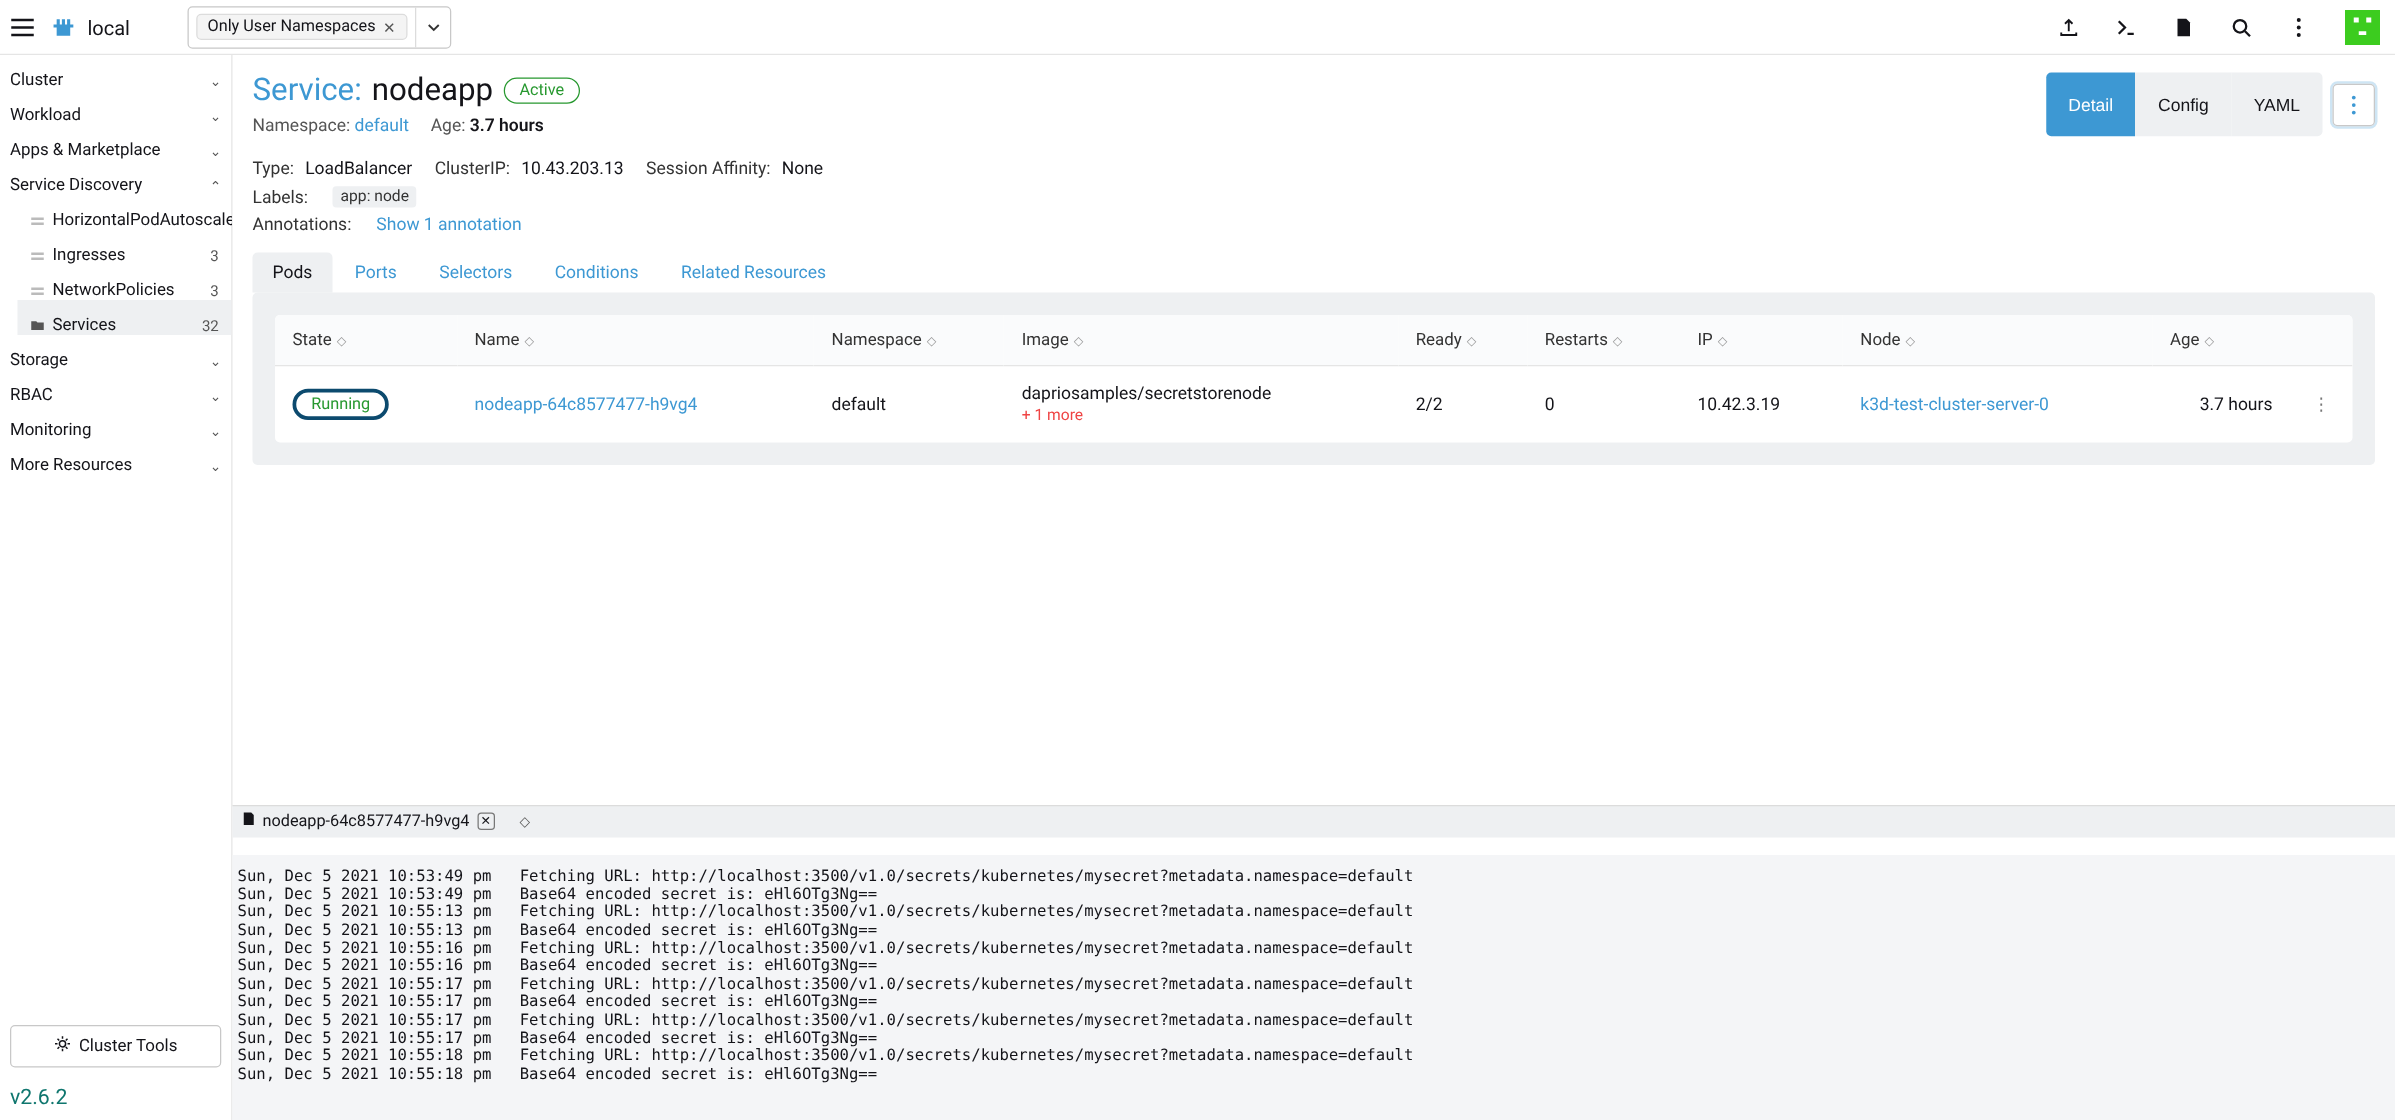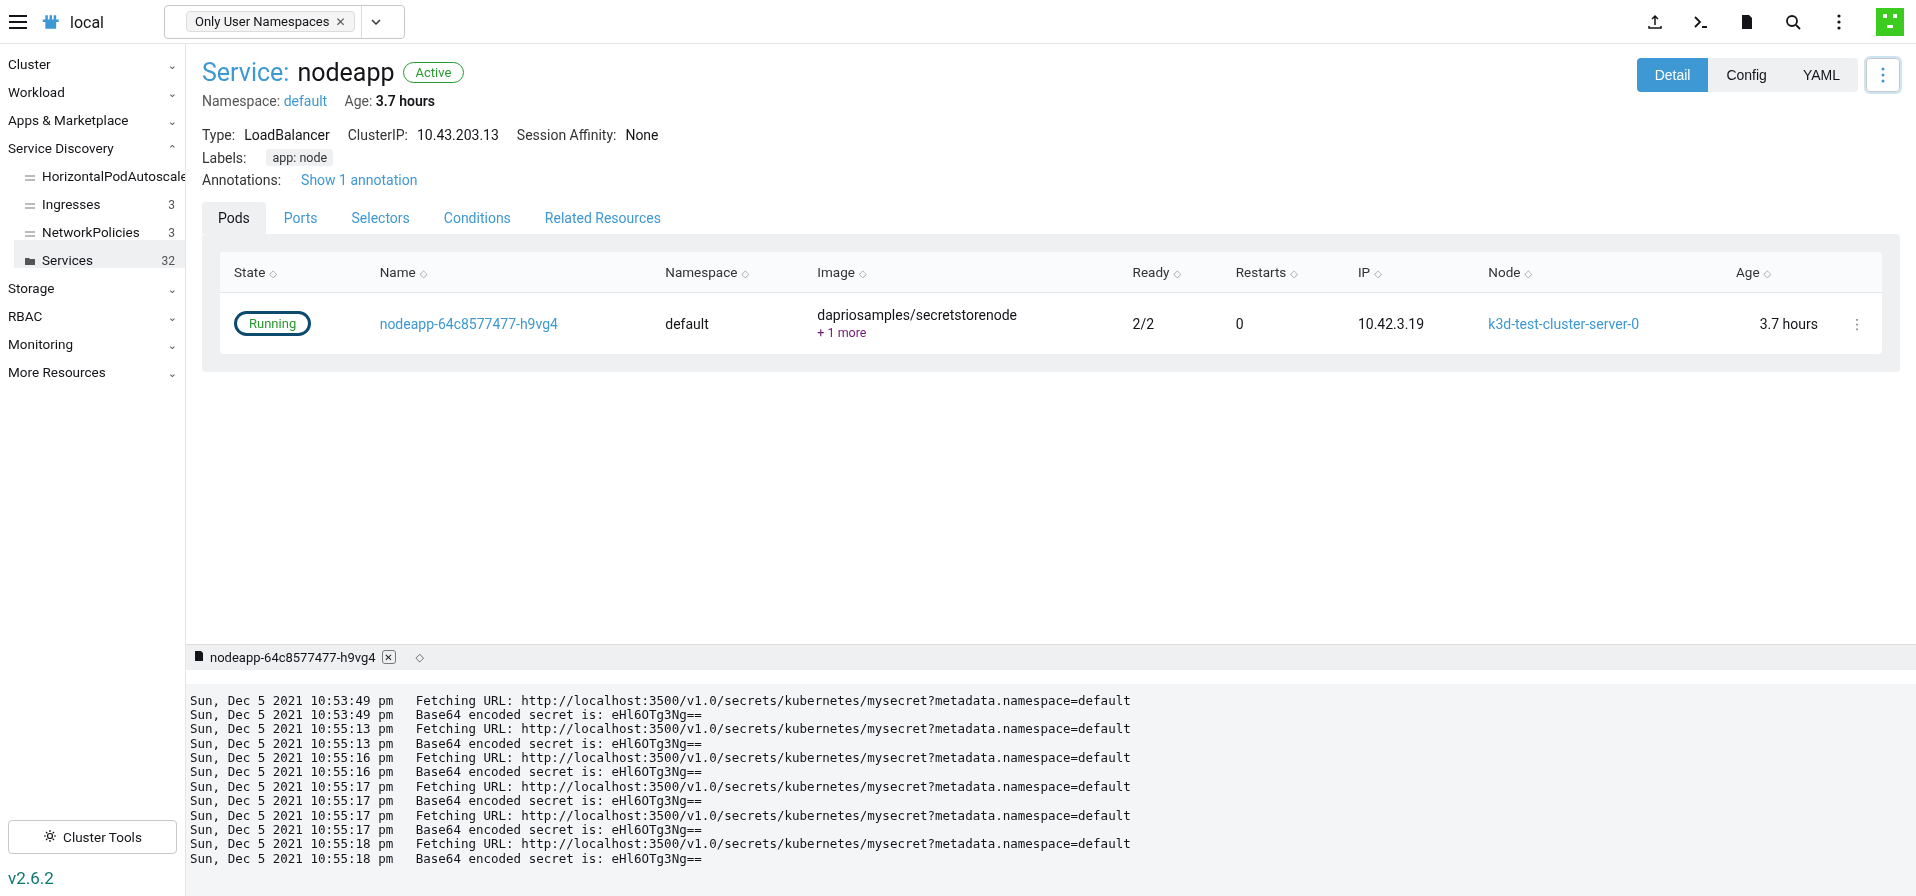--- a/index.html
+++ b/index.html
@@ -5,21 +5,21 @@
   * { box-sizing: border-box; margin: 0; padding: 0; }
   html, body { height: 100%; font-family: -apple-system, BlinkMacSystemFont, "Segoe UI", Roboto, sans-serif; font-size: 14px; color: #141419; }
   body { display: flex; flex-direction: column; overflow: hidden; }
   
   .topbar { height: 44px; border-bottom: 1px solid #e5e5e5; display: flex; align-items: center; padding: 0 8px; background: #fff; }
   .hamburger { width: 20px; height: 20px; display: flex; flex-direction: column; justify-content: space-between; padding: 3px 1px; cursor: pointer; }
   .hamburger span { height: 2px; background: #141419; }
   .logo { margin-left: 14px; display: flex; align-items: flex-end; gap: 8px; }
   .logo-icon svg { display: block; }
   .logo-text { font-size: 16px; }
-  .ns-filter { margin-left: 60px; display: flex; align-items: center; border: 1px solid #c8c8c8; border-radius: 4px; height: 34px; padding: 0 21px; gap: 6px; }
+  .ns-filter { margin-left: 46px; display: flex; align-items: center; border: 1px solid #c8c8c8; border-radius: 4px; height: 34px; padding: 0 6px; gap: 6px; }
   .ns-chip { background: #f4f4f4; border: 1px solid #dcdcdc; border-radius: 4px; padding: 2px 8px; display: flex; align-items: center; gap: 6px; font-size: 13px; }
   .ns-chip .x { font-size: 12px; color: #555; cursor: pointer; }
   .ns-chevron { width: 22px; text-align: center; cursor: pointer; border-left: 1px solid #dcdcdc; padding-left: 8px; height: 100%; display:flex; align-items:center; }
   .topbar-right { margin-left: auto; display: flex; align-items: center; gap: 28px; padding-right: 4px; }
   .tb-icon { width: 18px; height: 18px; display: flex; align-items:center; justify-content:center; cursor:pointer; }
   .brand-square { width: 28px; height: 28px; background: #3ccc1f; position: relative; }
   .brand-square::before, .brand-square::after { content:''; position:absolute; background:#fff; }
   .brand-square::before { width:4px; height:4px; top:6px; left:7px; box-shadow: 10px 0 #fff; }
   .brand-square::after { width:6px; height:3px; bottom:8px; left:11px; }
   
@@ -42,21 +42,21 @@
   .content { flex: 1 1 auto; overflow: auto; padding: 14px 16px 0 16px; }
   
   .detail-head { display:flex; align-items:flex-start; justify-content: space-between; }
   .dh-left h1 { font-weight: 400; font-size: 25px; display:flex; align-items:center; gap:8px; }
   .dh-left h1 .kind { color: #3d98d3; }
   .dh-left h1 .name { color: #141419; }
   .status-pill { font-size: 13px; color: #27982f; border:1px solid #27982f; border-radius: 14px; padding: 2px 12px; }
   .meta-line { margin-top: 6px; font-size: 14px; color: #555; }
   .meta-line a { color: #3d98d3; text-decoration: none; }
   .dh-right { display:flex; align-items:center; gap: 0; }
-  .tabbtn { height: 34px; padding: 3px 18px; background: #eef0f2; color: #141419; border: none; cursor:pointer; font-size: 14px; display:flex; align-items:center; }
+  .tabbtn { height: 51px; padding: 3px 18px; background: #eef0f2; color: #141419; border: none; cursor:pointer; font-size: 14px; display:flex; align-items:center; }
   .tabbtn.primary { background: #3d98d3; color:#fff; border-radius: 4px 0 0 4px; }
   .tabbtn.last { border-radius: 0 4px 4px 0; }
   .kebab-box { width: 34px; height:34px; border:1px solid #c8c8c8; border-radius:4px; margin-left:8px; display:flex; align-items:center; justify-content:center; cursor:pointer; color:#3d98d3; box-shadow: 0 0 0 2px rgba(61,152,211,0.25);}
   
   .info-block { margin-top: 18px; font-size: 14px; }
   .info-row { display:flex; gap: 18px; align-items:center; margin-bottom: 6px; flex-wrap: wrap; }
   .info-row .k { color:#333; margin-right: 2px; }
   .info-row .v { color:#141419; }
   .label-chip { background:#eef0f2; border-radius:3px; padding:1px 6px; font-size:12.5px; color:#333; }
   .link { color:#3d98d3; cursor:pointer; }
@@ -64,21 +64,21 @@
   .subtabs { margin-top: 14px; display:flex; gap: 2px; }
   .subtab { padding: 8px 16px; font-size: 14px; color:#3d98d3; cursor:pointer; border-radius: 4px 4px 0 0; }
   .subtab.active { background:#eef0f2; color:#141419; }
   
   .panel { background:#eef0f2; border-radius: 4px; padding: 18px; margin-top: 0; }
   table.data { width:100%; border-collapse: separate; border-spacing: 0; background:#fff; border-radius:4px; overflow:hidden; }
   table.data thead th { text-align:left; font-weight:400; font-size:13.5px; color:#333; padding:12px 14px; border-bottom:1px solid #e5e5e5; background:#fafbfc; }
   .sort { font-size:10px; color:#9a9a9a; margin-left:4px; letter-spacing:-2px; }
   table.data tbody td { padding: 14px 14px; font-size:14px; vertical-align: middle; }
   .state-pill { border:3px solid #0c4a6e; color:#27982f; border-radius: 14px; padding:2px 12px; font-size:13px; display:inline-block;}
-  td .sub { color:#701a75; font-size:12.5px; margin-top:2px; }
+  td .sub { color:#ef4444; font-size:12.5px; margin-top:2px; }
   td .link { color:#3d98d3; }
   .row-kebab { color:#777; cursor:pointer; padding:0 4px; }
   th.right, td.right { text-align:right; }
   
   .log-bar { height: 26px; background:#eef0f2; border-top:1px solid #dcdcdc; display:flex; align-items:center; padding: 0 8px; gap:8px; }
   .log-tab { display:flex; align-items:center; gap:6px; font-size:13px; }
   .log-close { width:14px; height:14px; border:1px solid #777; border-radius:3px; display:flex; align-items:center; justify-content:center; font-size:10px; cursor:pointer; }
   .log-resize { margin-left: 12px; font-size:11px; color:#555; cursor:ns-resize; letter-spacing:-2px;}
   .log-body { flex: 0 0 auto; background:#f4f5f7; font-family: ui-monospace, Menlo, Consolas, monospace; font-size:12.5px; padding: 10px 4px 30px 4px; white-space: pre; overflow:auto; color:#141419; line-height:1.15;}
   .th-age { width: 110px; }

